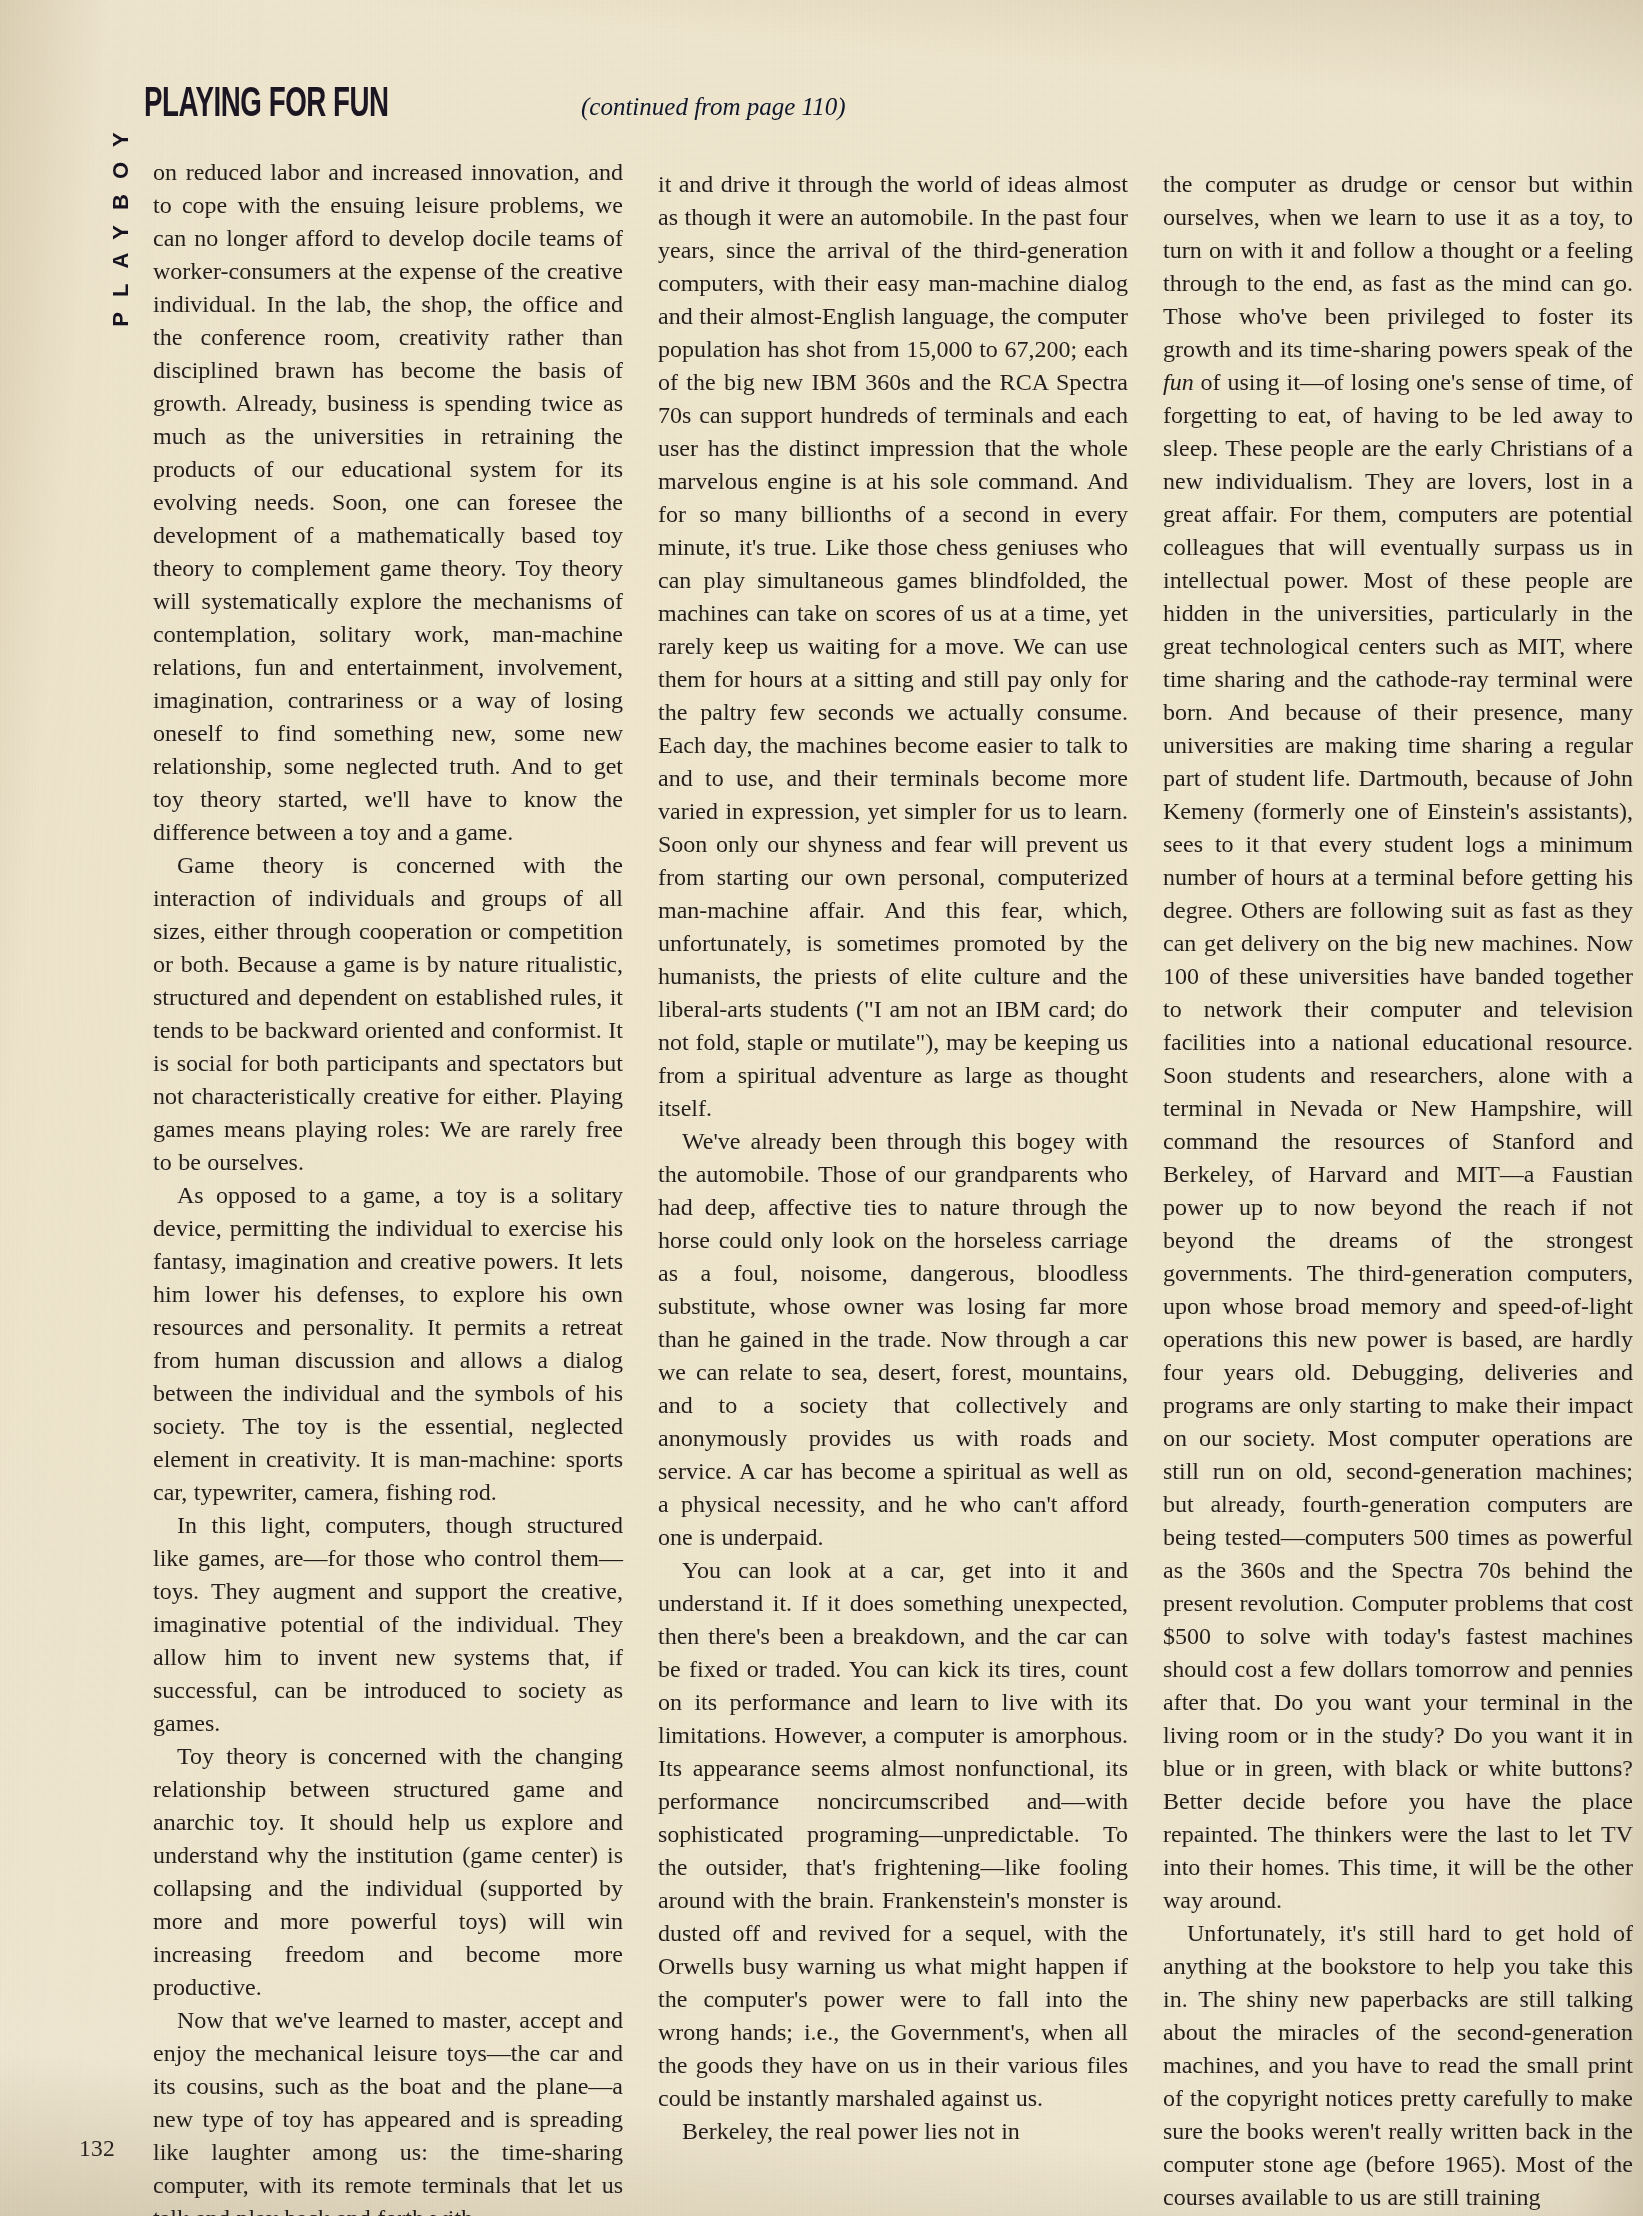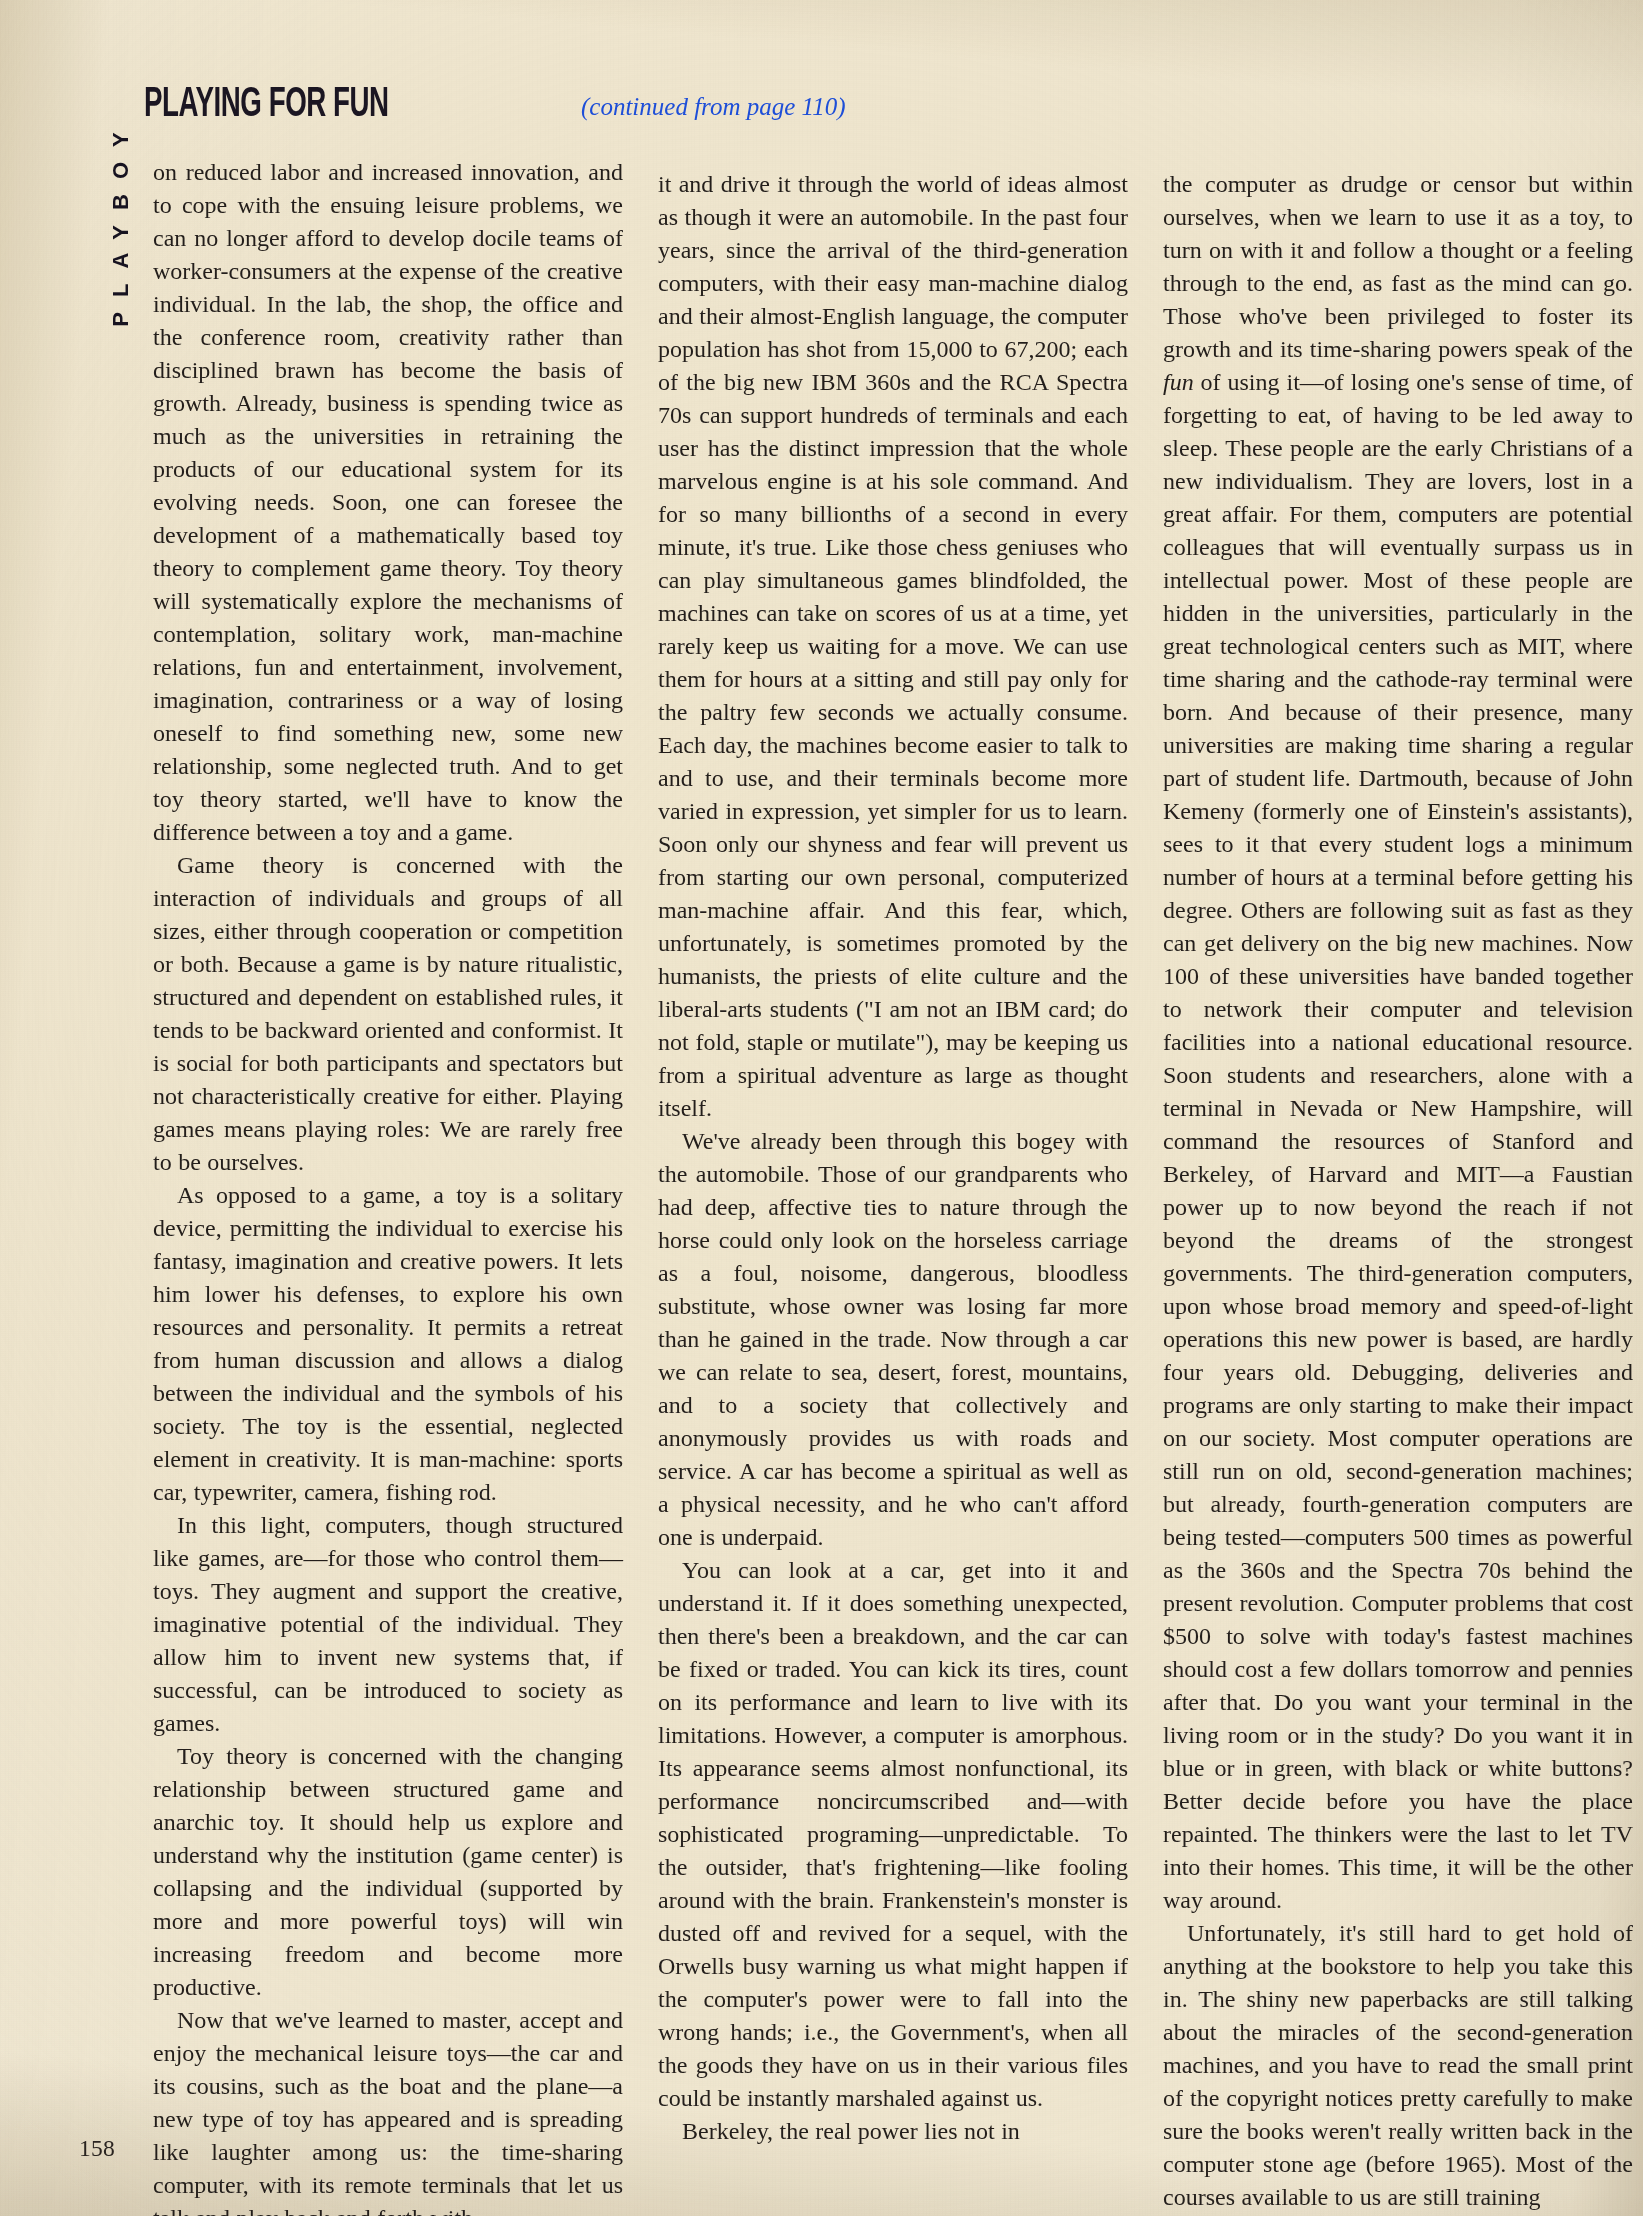--- a/index.html
+++ b/index.html
@@ -109,21 +109,21 @@
     white-space: nowrap;
   }
   .jumpline-from {
     position: absolute;
     left: 437px;
     top: 10.8px;
     font-family: "Liberation Serif", "DejaVu Serif", serif;
     font-style: italic;
     font-size: 25px;
     line-height: 30px;
-    color: #1d4ed8;
+    color: #0f172a;
     white-space: nowrap;
   }
 
   
   .columns {
     position: absolute;
     left: 153px;
     top: 156px;
     width: 1405px;
     height: 1989px;
@@ -212,19 +212,19 @@
         <div class="para indent">You can look at a car, get into it and understand it. If it does something unexpected, then there's been a breakdown, and the car can be fixed or traded. You can kick its tires, count on its performance and learn to live with its limitations. However, a computer is amorphous. Its appearance seems almost nonfunctional, its performance noncircumscribed and—with sophisticated programing—unpredictable. To the outsider, that's frightening—like fooling around with the brain. Frankenstein's monster is dusted off and revived for a sequel, with the Orwells busy warning us what might happen if the computer's power were to fall into the wrong hands; i.e., the Government's, when all the goods they have on us in their various files could be instantly marshaled against us.</div>
         <div class="para indent">Berkeley, the real power lies not in</div>
       </div>
     <div class="col" id="col3">
         <div class="para cont">the computer as drudge or censor but within ourselves, when we learn to use it as a toy, to turn on with it and follow a thought or a feeling through to the end, as fast as the mind can go. Those who've been privileged to foster its growth and its time-sharing powers speak of the <em class="it">fun</em> of using it—of losing one's sense of time, of forgetting to eat, of having to be led away to sleep. These people are the early Christians of a new individualism. They are lovers, lost in a great affair. For them, computers are potential colleagues that will eventually surpass us in intellectual power. Most of these people are hidden in the universities, particularly in the great technological centers such as MIT, where time sharing and the cathode-ray terminal were born. And because of their presence, many universities are making time sharing a regular part of student life. Dartmouth, because of John Kemeny (formerly one of Einstein's assistants), sees to it that every student logs a minimum number of hours at a terminal before getting his degree. Others are following suit as fast as they can get delivery on the big new machines. Now 100 of these universities have banded together to network their computer and television facilities into a national educational resource. Soon students and researchers, alone with a terminal in Nevada or New Hampshire, will command the resources of Stanford and Berkeley, of Harvard and MIT—a Faustian power up to now beyond the reach if not beyond the dreams of the strongest governments. The third-generation computers, upon whose broad memory and speed-of-light operations this new power is based, are hardly four years old. Debugging, deliveries and programs are only starting to make their impact on our society. Most computer operations are still run on old, second-generation machines; but already, fourth-generation computers are being tested—computers 500 times as powerful as the 360s and the Spectra 70s behind the present revolution. Computer problems that cost $500 to solve with today's fastest machines should cost a few dollars tomorrow and pennies after that. Do you want your terminal in the living room or in the study? Do you want it in blue or in green, with black or white buttons? Better decide before you have the place repainted. The thinkers were the last to let TV into their homes. This time, it will be the other way around.</div>
         <div class="para indent">Unfortunately, it's still hard to get hold of anything at the bookstore to help you take this in. The shiny new paperbacks are still talking about the miracles of the second-generation machines, and you have to read the small print of the copyright notices pretty carefully to make sure the books weren't really written back in the computer stone age (before 1965). Most of the courses available to us are still training<span class="jumpline-to">(continued on page 174)</span></div>
       </div>
 
   </div>
 
-  <div class="folio">158</div>
+  <div class="folio">132</div>
 
   <div class="paper-tone"></div>
   <div class="paper-grain"></div>
 
 </div>
 
 
 </body></html>

